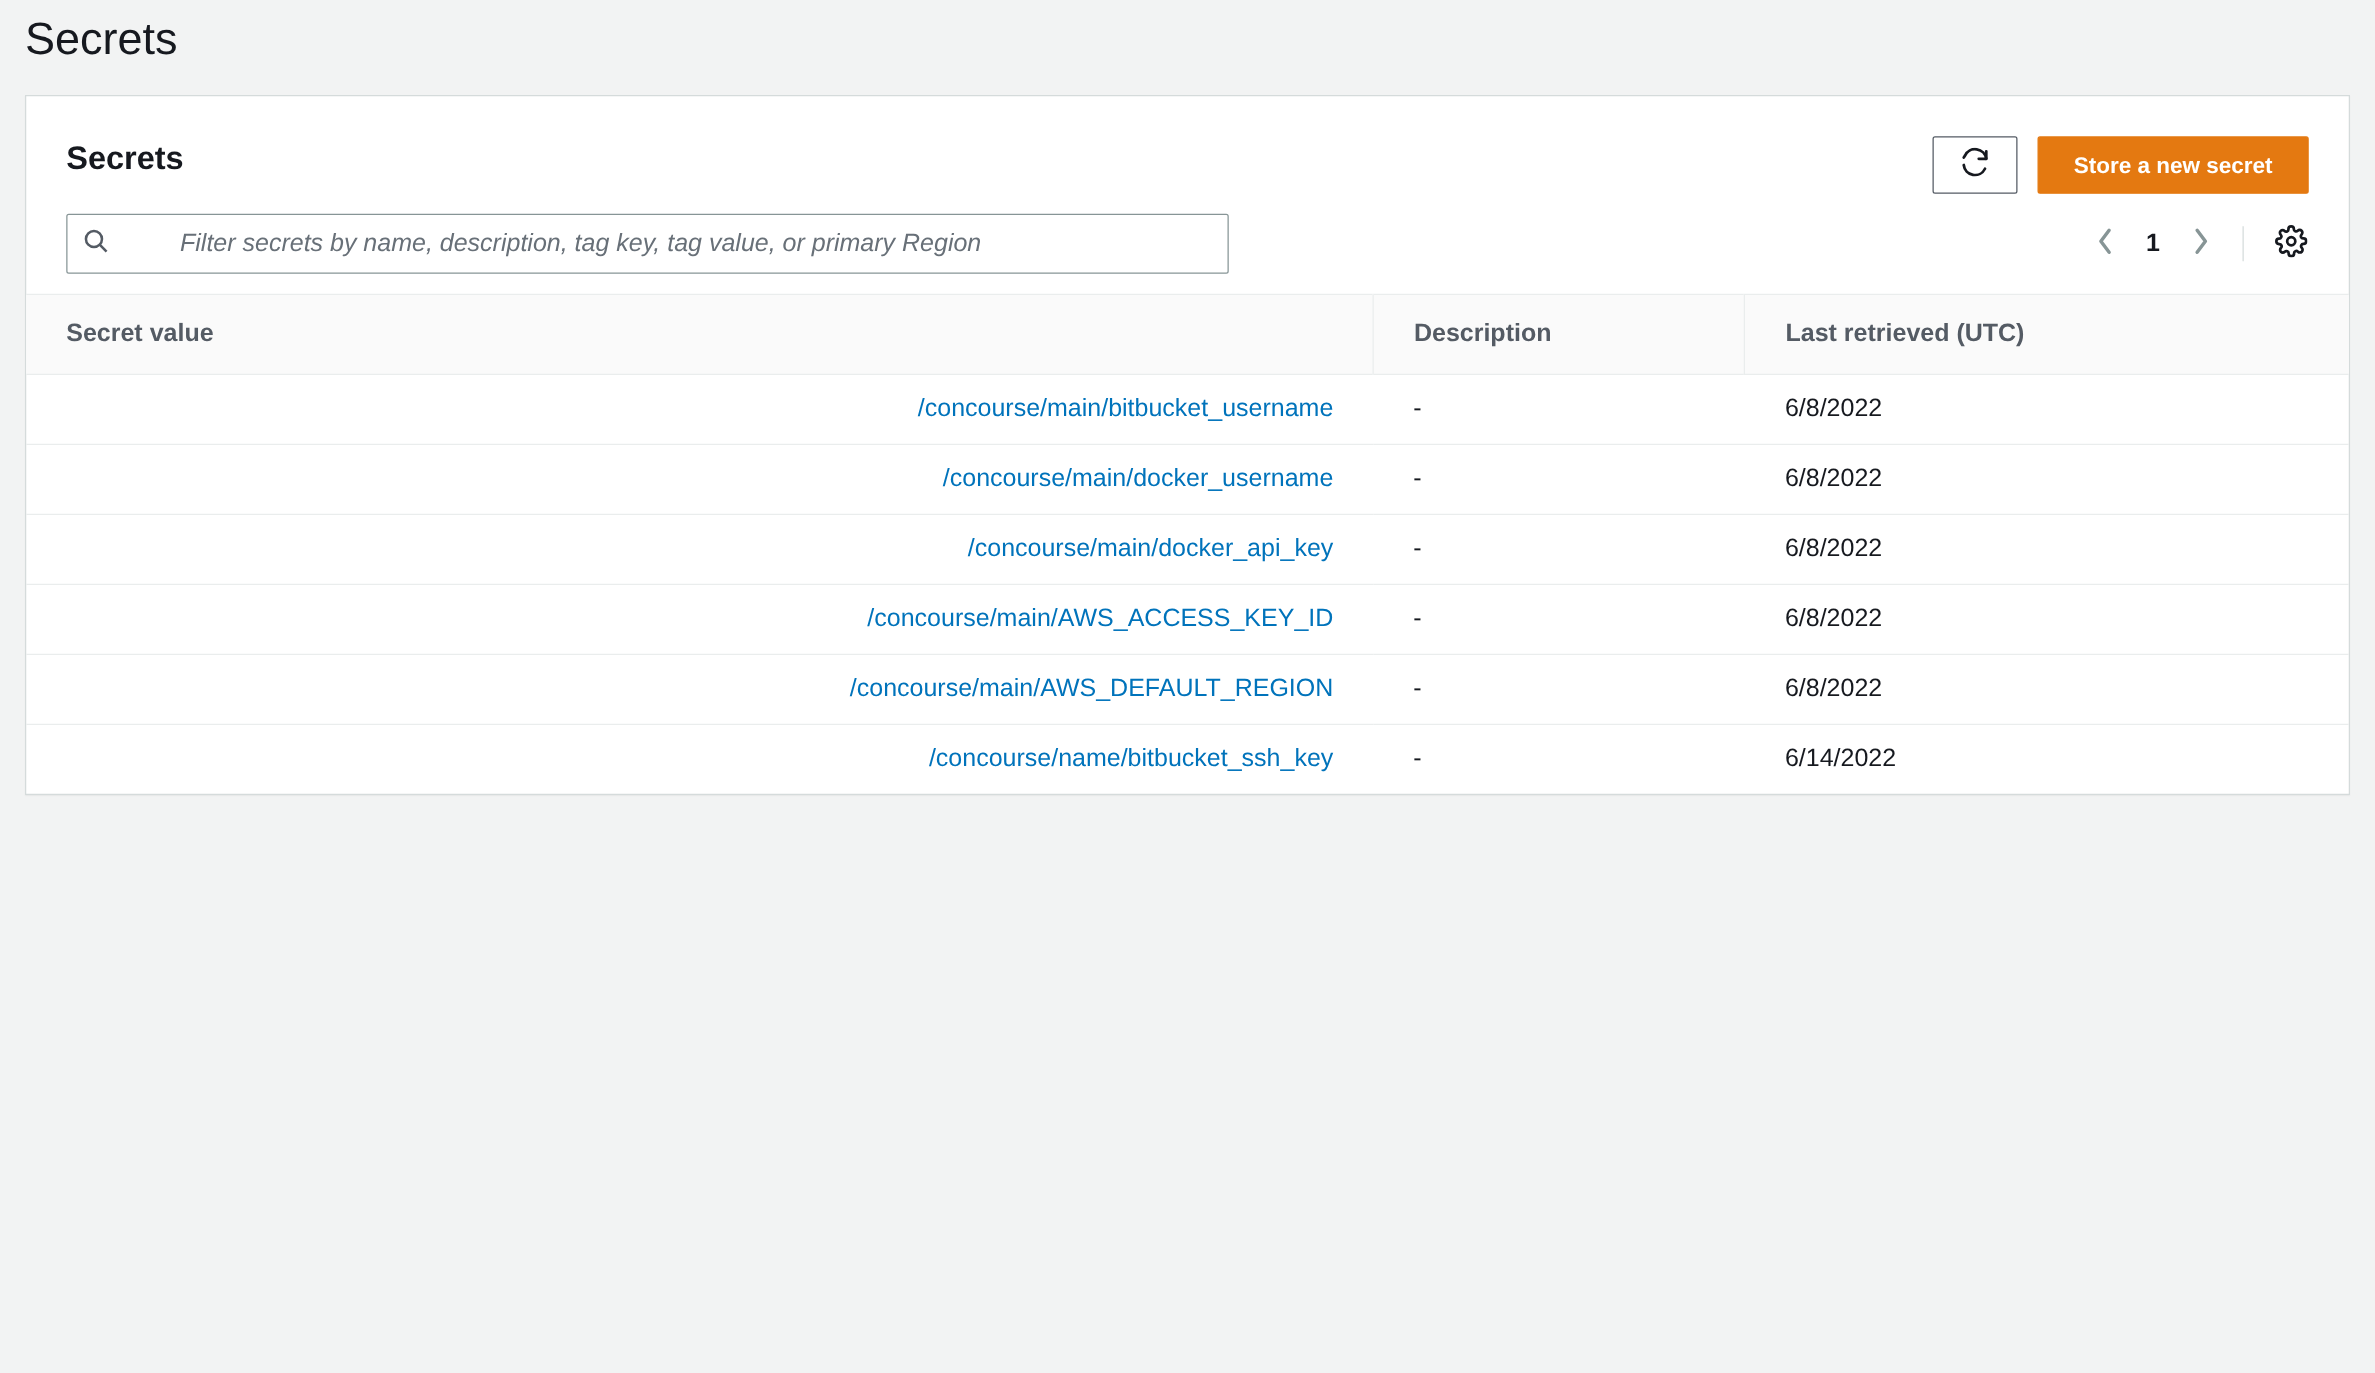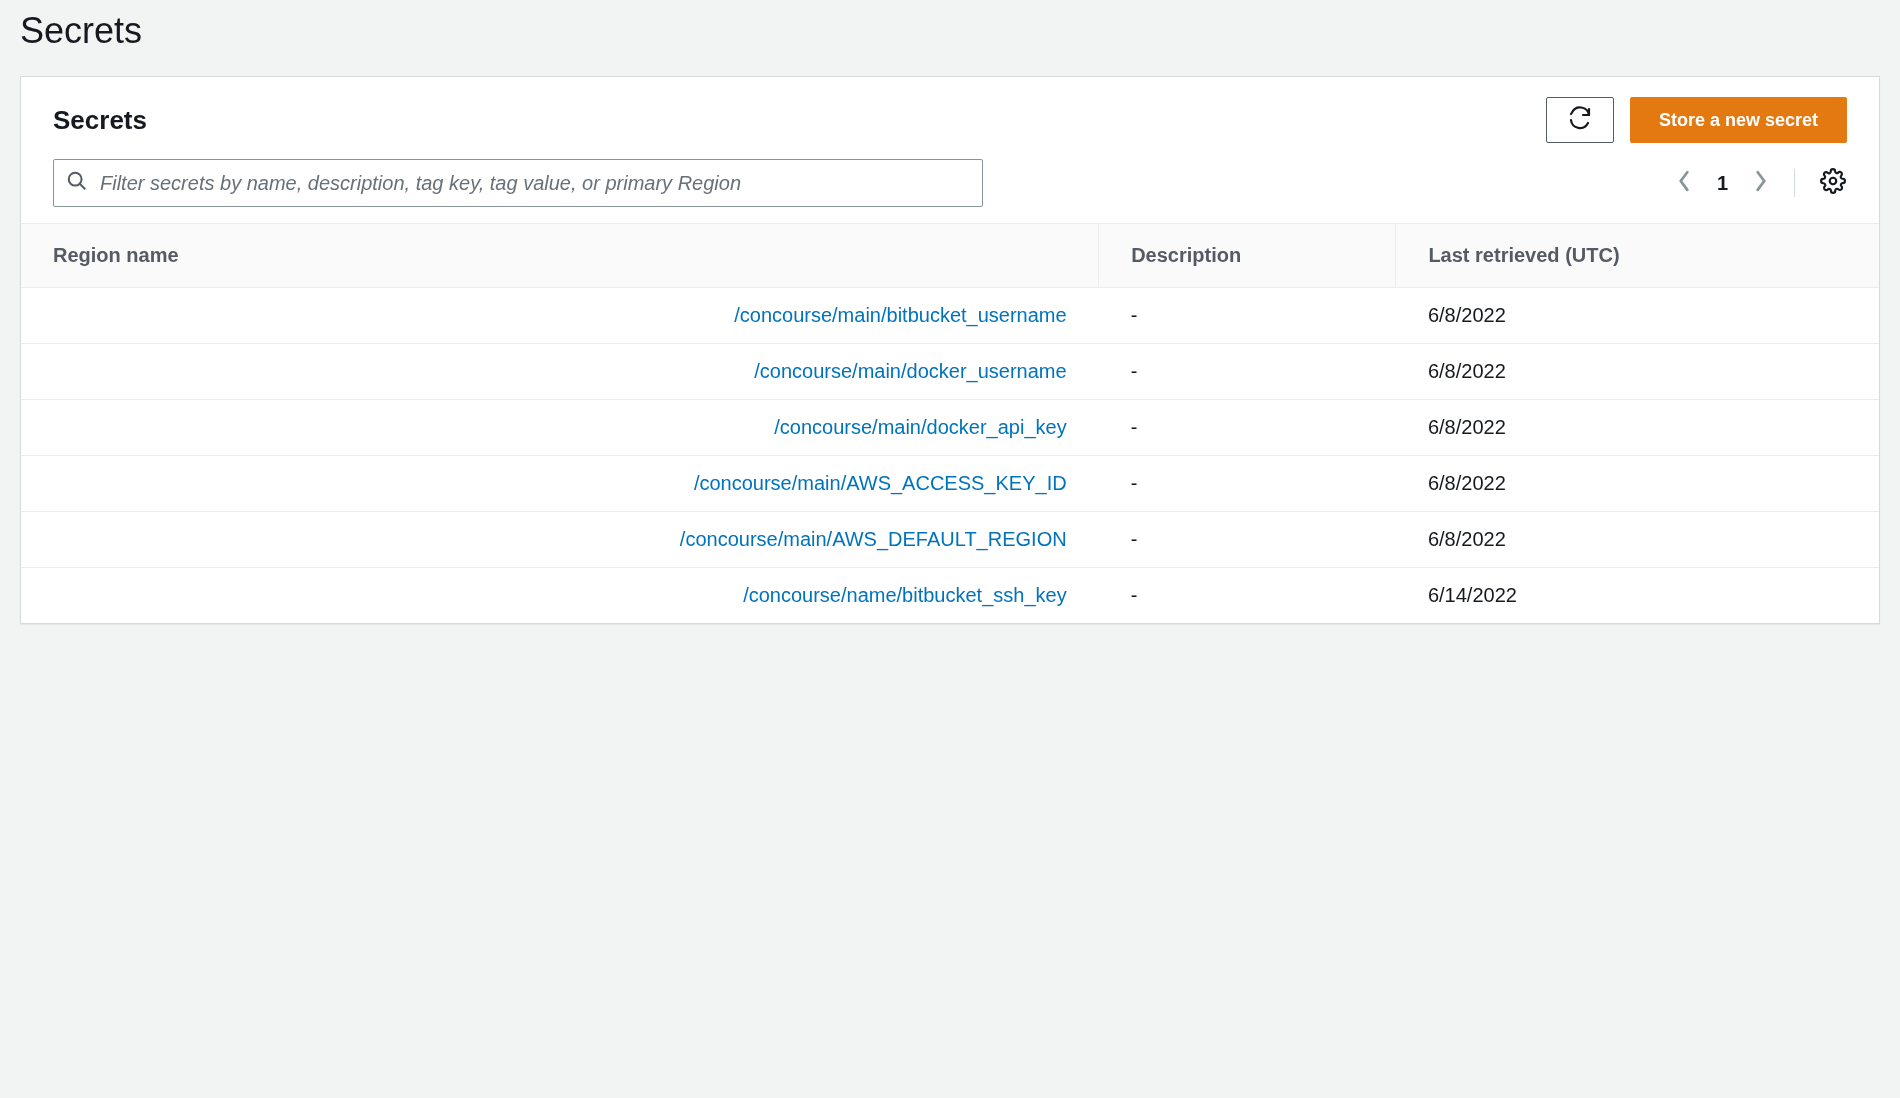--- a/index.html
+++ b/index.html
@@ -31,20 +31,21 @@
       padding: 20px 32px 16px 32px;
     }
     .panel-title {
       font-size: 26px;
       font-weight: 700;
       color: #16191f;
     }
     .panel-actions {
       display: flex;
       gap: 16px;
+      margin-top: 12px;
     }
     .btn {
       display: inline-flex;
       align-items: center;
       justify-content: center;
       border-radius: 2px;
       cursor: pointer;
       font-weight: 700;
       font-size: 18px;
       height: 46px;
@@ -89,20 +90,21 @@
       margin-right: 12px;
     }
     .search-input {
       flex: 1;
       border: none;
       outline: none;
       font-size: 20px;
       font-style: italic;
       color: #6d28d9;
       background: transparent;
+      margin-left: 44px;
     }
     .search-input::placeholder {
       color: #687078;
       font-style: italic;
     }
     .pagination {
       display: flex;
       align-items: center;
       gap: 24px;
     }
@@ -237,21 +239,21 @@
             <path d="M19.4 15a1.65 1.65 0 0 0 .33 1.82l.06.06a2 2 0 1 1-2.83 2.83l-.06-.06a1.65 1.65 0 0 0-1.82-.33 1.65 1.65 0 0 0-1 1.51V21a2 2 0 0 1-4 0v-.09a1.65 1.65 0 0 0-1-1.51 1.65 1.65 0 0 0-1.82.33l-.06.06a2 2 0 1 1-2.83-2.83l.06-.06a1.65 1.65 0 0 0 .33-1.82 1.65 1.65 0 0 0-1.51-1H3a2 2 0 0 1 0-4h.09a1.65 1.65 0 0 0 1.51-1 1.65 1.65 0 0 0-.33-1.82l-.06-.06a2 2 0 1 1 2.83-2.83l.06.06a1.65 1.65 0 0 0 1.82.33h0a1.65 1.65 0 0 0 1-1.51V3a2 2 0 0 1 4 0v.09a1.65 1.65 0 0 0 1 1.51h0a1.65 1.65 0 0 0 1.82-.33l.06-.06a2 2 0 1 1 2.83 2.83l-.06.06a1.65 1.65 0 0 0-.33 1.82v0a1.65 1.65 0 0 0 1.51 1H21a2 2 0 0 1 0 4h-.09a1.65 1.65 0 0 0-1.51 1z"></path>
           </svg>
         </span>
       </span>
     </div>
   </div>
 
   <table>
     <thead>
       <tr>
-        <th class="col-name">Region name</th>
+        <th class="col-name">Secret value</th>
         <th class="col-desc">Description</th>
         <th class="col-date">Last retrieved (UTC)</th>
       </tr>
     </thead>
     <tbody id="table-body">
     <tr>
           <td class="link">/concourse/main/bitbucket_username</td>
           <td>-</td>
           <td>6/8/2022</td>
         </tr>

